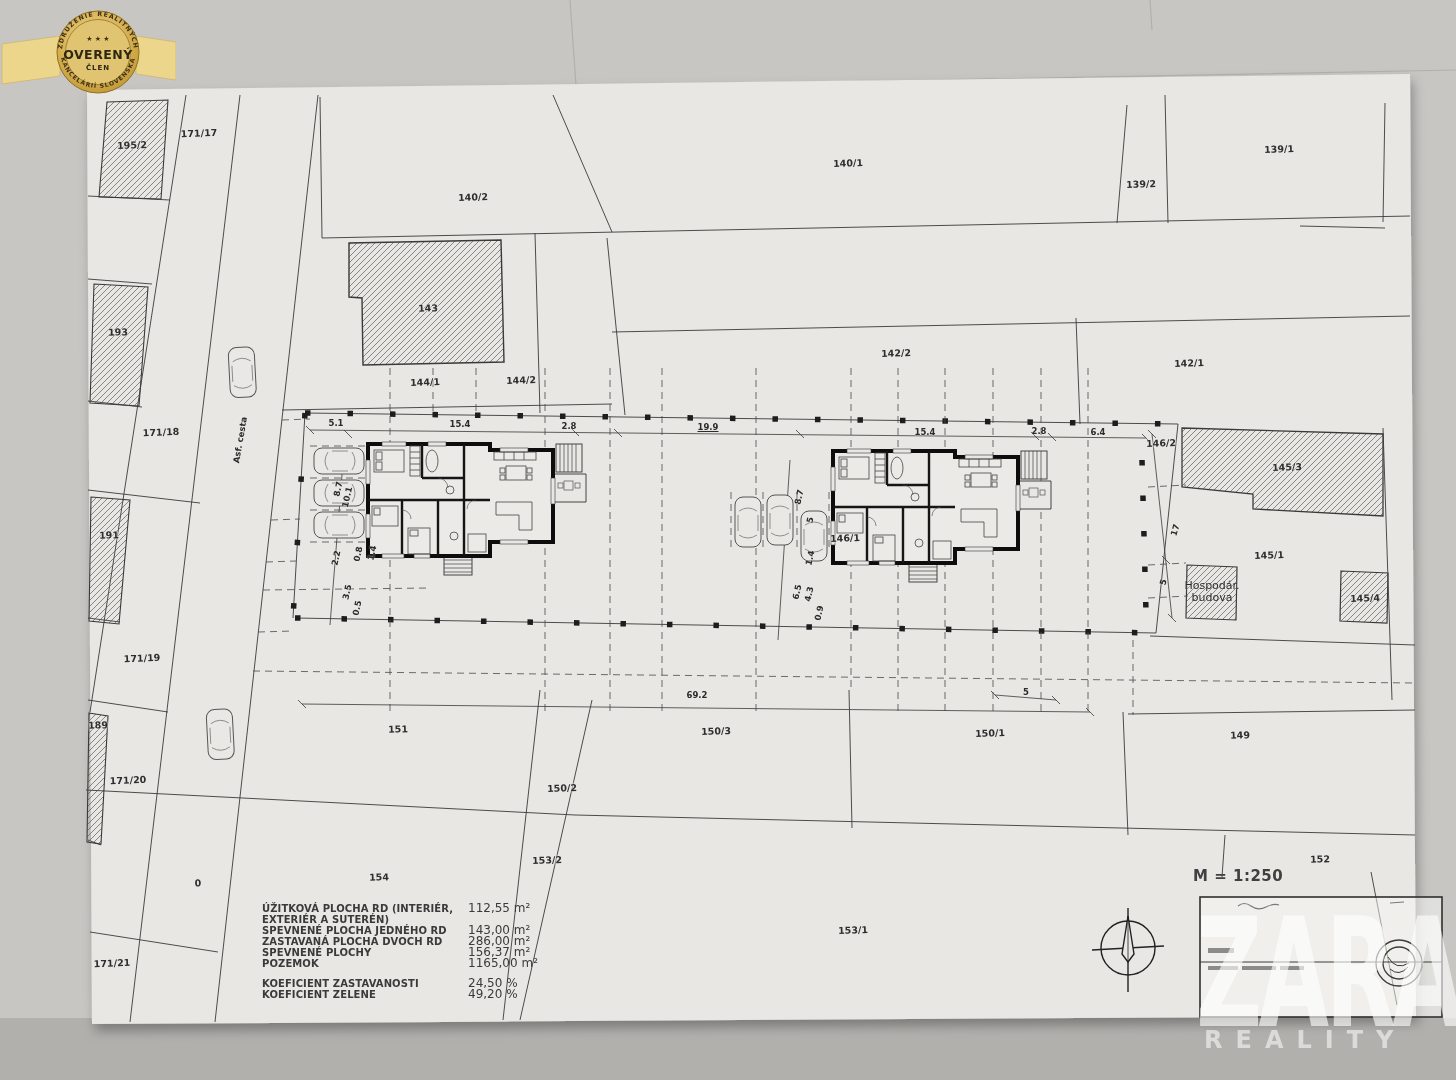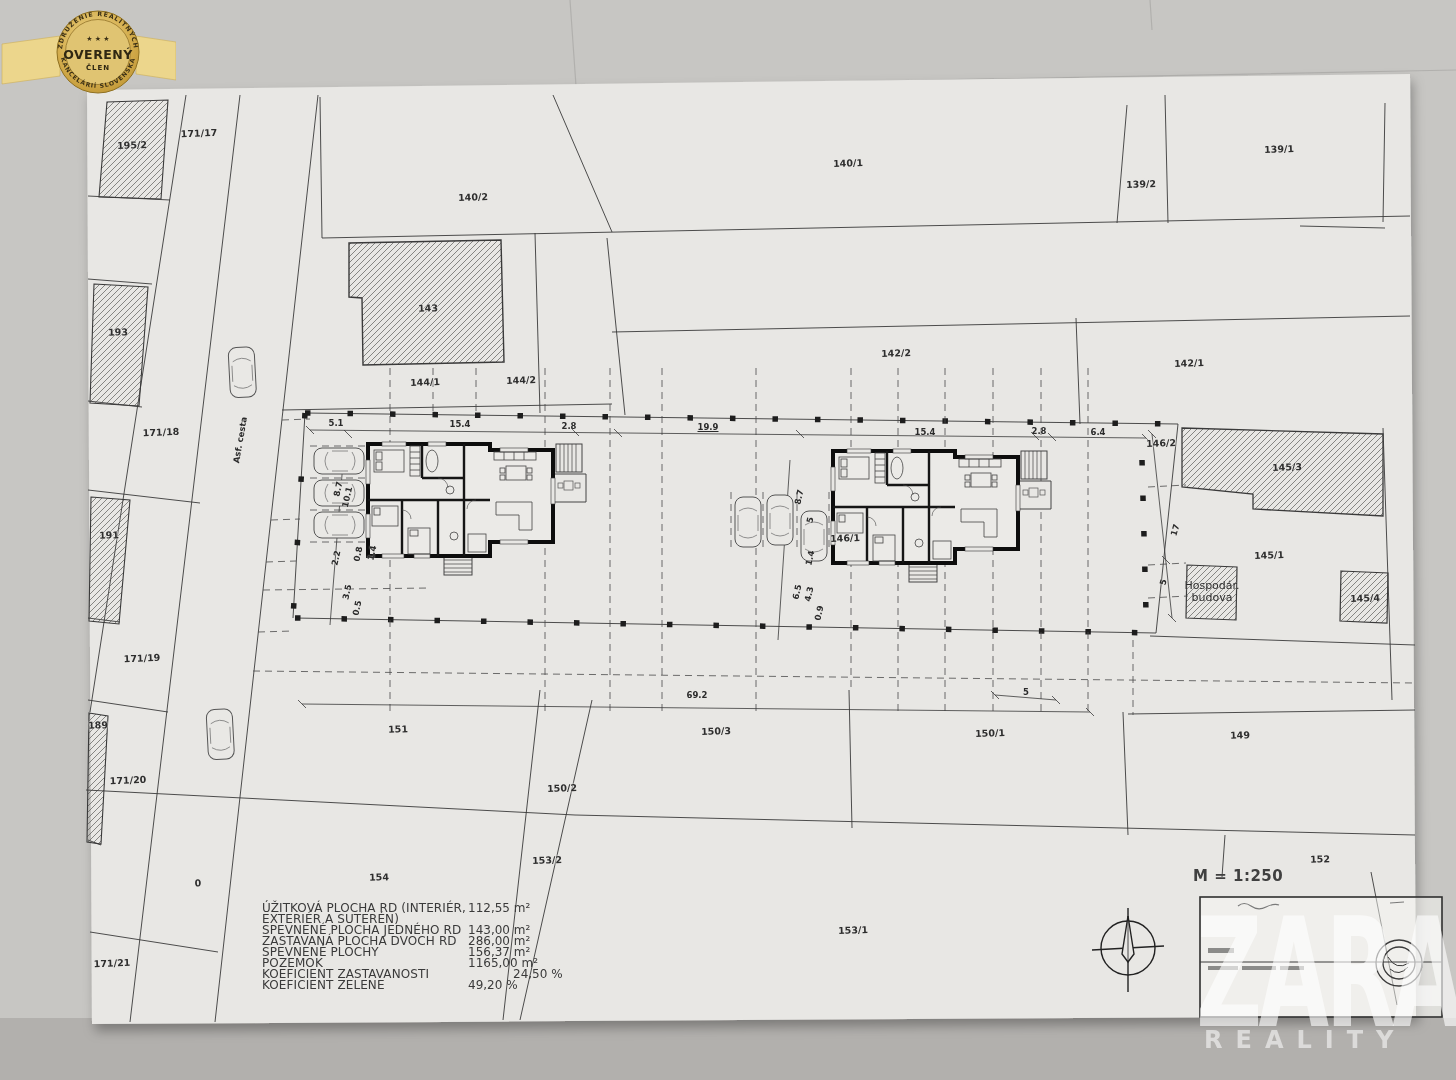--- a/index.html
+++ b/index.html
@@ -12,21 +12,21 @@
   .dim{position:absolute;font-size:8.5px;color:#2b2b2b;white-space:nowrap;font-weight:600;
        text-shadow:0 0 2px #e8e7e4;}
   .road-label{position:absolute;left:231px;top:462px;font-size:8.5px;font-weight:700;color:#2b2b2b;
        transform:rotate(-80deg);transform-origin:left top;white-space:nowrap;}
   .scale-label{position:absolute;left:1193px;top:867px;font-size:15px;font-weight:700;
        color:#404040;letter-spacing:.5px;}
   .outb{position:absolute;font-size:11px;font-weight:400;color:#2b2b2b;transform:translate(-50%,-50%);
        text-shadow:0 0 3px #e8e7e4;}
   .legend{position:absolute;left:262px;top:903px;width:310px;}
   .lg-row{display:flex;align-items:baseline;line-height:11px;}
-  .lg-label{width:206px;font-size:12px;font-weight:400;color:#3a3a3a;letter-spacing:.1px;}
+  .lg-label{width:206px;font-size:10px;font-weight:700;color:#3a3a3a;letter-spacing:.1px;}
   .lg-value{font-size:12px;font-weight:400;color:#3a3a3a;text-align:center;}
   .wm-zara{position:absolute;left:1196px;top:898px;font-size:152px;line-height:1;font-weight:800;
        color:rgba(255,255,255,.62);transform:scaleX(.60);transform-origin:left top;
        letter-spacing:-6px;pointer-events:none;}
   .wm-reality{position:absolute;left:1204px;top:1026px;font-size:24px;font-weight:600;
        color:rgba(255,255,255,.55);letter-spacing:13px;pointer-events:none;}
   .badge{position:absolute;left:1280px;top:0;width:176px;height:120px;}
 </style>
 </head>
 <body>
@@ -291,21 +291,21 @@
         <span class="lg-value">286,00 m²</span>
       </div>
       <div class="lg-row">
         <span class="lg-label">SPEVNENÉ PLOCHY</span>
         <span class="lg-value">156,37 m²</span>
       </div>
       <div class="lg-row">
         <span class="lg-label">POZEMOK</span>
         <span class="lg-value">1165,00 m²</span>
       </div>
-      <div class="lg-row" style=" gap: 45px;">
+      <div class="lg-row" style="margin-top: 9px;">
         <span class="lg-label">KOEFICIENT ZASTAVANOSTI</span>
         <span class="lg-value">24,50 %</span>
       </div>
       <div class="lg-row">
         <span class="lg-label">KOEFICIENT ZELENE</span>
         <span class="lg-value">49,20 %</span>
       </div>
     </div>
 
 <div class="wm-zara">ZARA</div>

